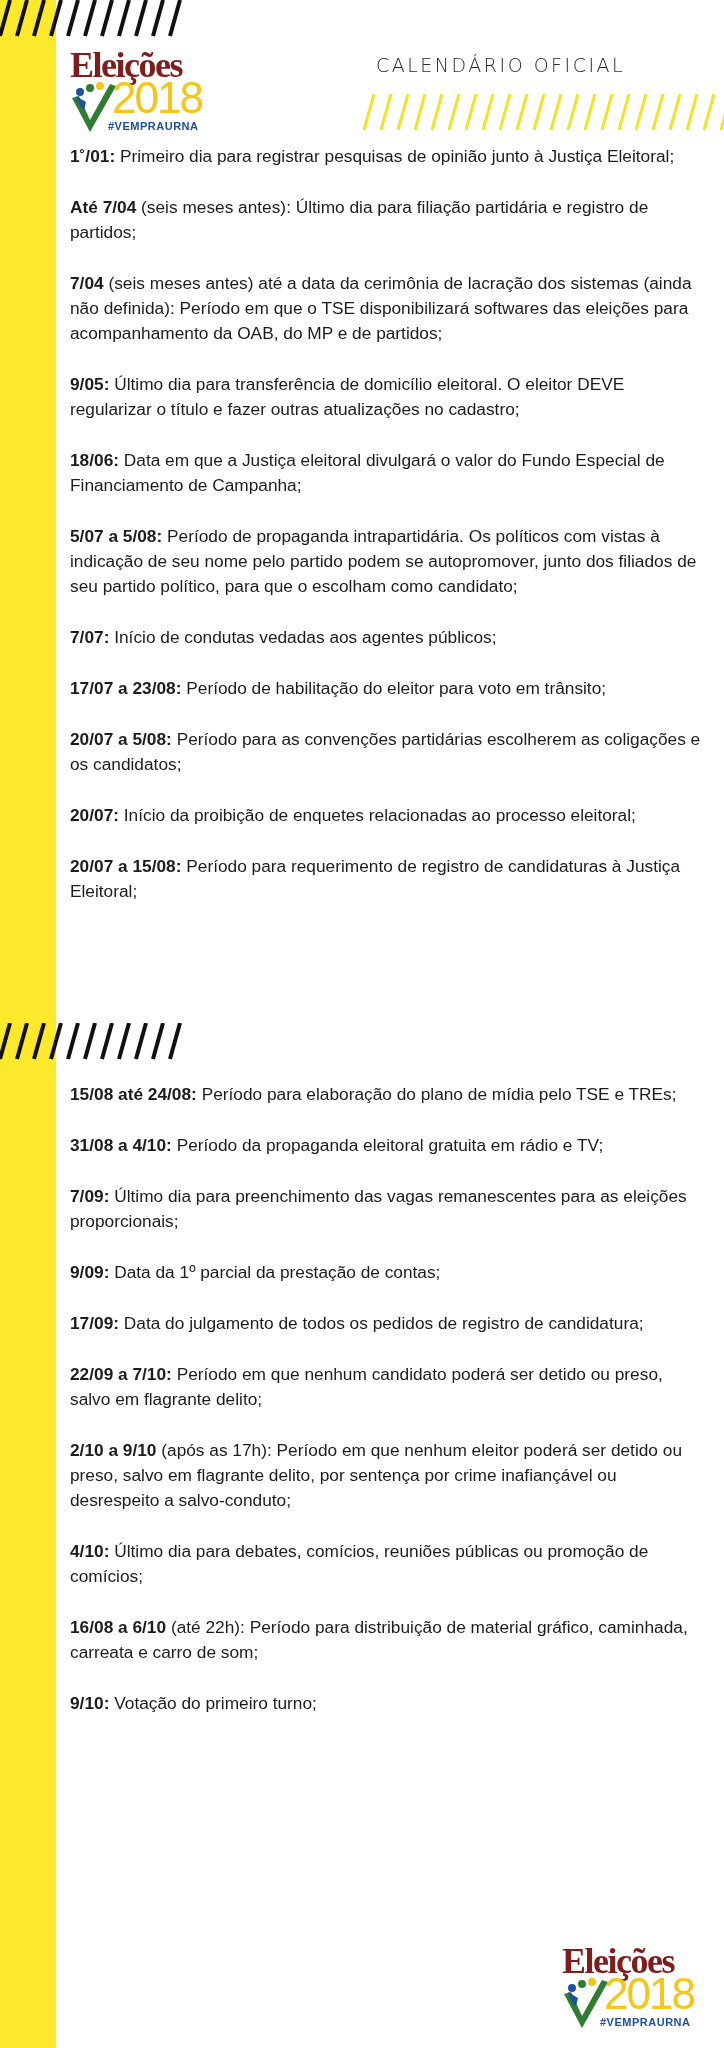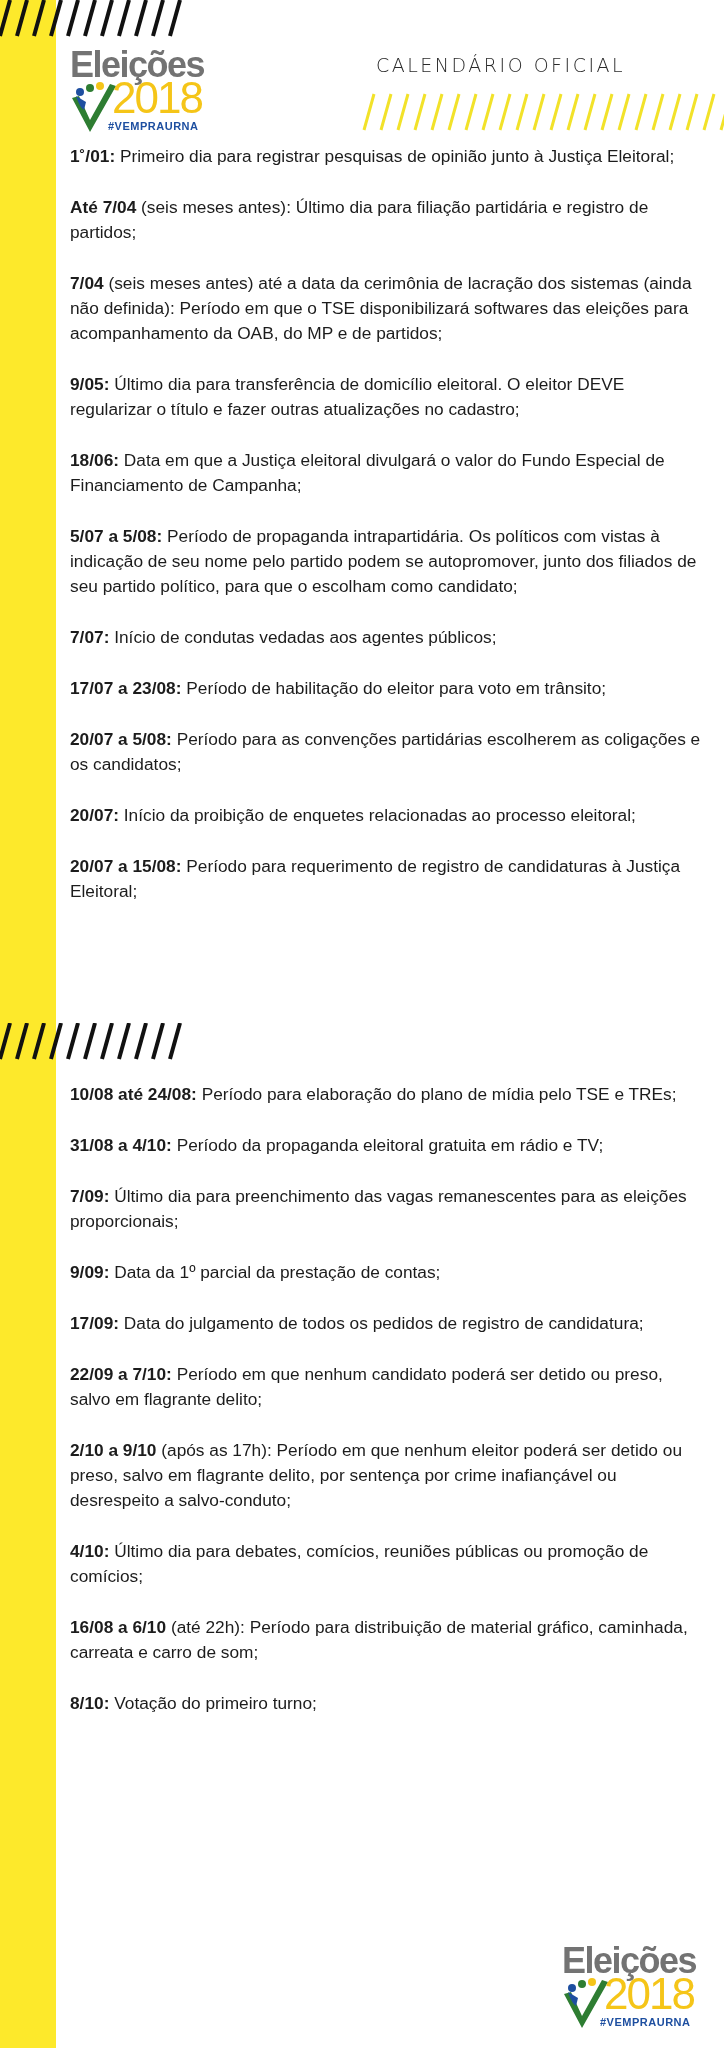--- a/index.html
+++ b/index.html
@@ -29,25 +29,25 @@
     }
     .stripes svg { display: block; }
     .logo {
       position: absolute;
       width: 150px;
       height: 92px;
     }
     .logo .word {
       position: absolute;
       left: 0; top: 0;
-      font-family: Liberation Sans, sans-serif;
+      font-family: Liberation Serif, serif;
       font-weight: bold;
       font-size: 36px;
       letter-spacing: -1.5px;
-      color: #737373;
+      color: #7f1d1d;
       line-height: 38px;
     }
     .logo .year {
       position: absolute;
       left: 42px; top: 30px;
       font-family: "Liberation Sans", sans-serif;
       font-weight: normal;
       font-size: 44px;
       letter-spacing: -2px;
       color: #f5c518;
@@ -191,30 +191,30 @@
       <line x1="112" y1="0" x2="102" y2="36"></line>
       <line x1="129" y1="0" x2="119" y2="36"></line>
       <line x1="146" y1="0" x2="136" y2="36"></line>
       <line x1="163" y1="0" x2="153" y2="36"></line>
       <line x1="180" y1="0" x2="170" y2="36"></line>
     </g>
   </svg>
 </div>
 
 <div class="events" style="top:1082px;">
-  <p class="event"><span class="date">10/08 até 24/08:</span><span class="qual"></span><span> Período para elaboração do plano de mídia pelo TSE e TREs;</span></p>
+  <p class="event"><span class="date">15/08 até 24/08:</span><span class="qual"></span><span> Período para elaboração do plano de mídia pelo TSE e TREs;</span></p>
   <p class="event"><span class="date">31/08 a 4/10:</span><span class="qual"></span><span> Período da propaganda eleitoral gratuita em rádio e TV;</span></p>
   <p class="event"><span class="date">7/09:</span><span class="qual"></span><span> Último dia para preenchimento das vagas remanescentes para as eleições proporcionais;</span></p>
   <p class="event"><span class="date">9/09:</span><span class="qual"></span><span> Data da 1º parcial da prestação de contas;</span></p>
   <p class="event"><span class="date">17/09:</span><span class="qual"></span><span> Data do julgamento de todos os pedidos de registro de candidatura;</span></p>
   <p class="event"><span class="date">22/09 a 7/10:</span><span class="qual"></span><span>  Período em que nenhum candidato poderá ser detido ou preso, salvo em flagrante delito;</span></p>
   <p class="event"><span class="date">2/10 a 9/10</span><span class="qual"> (após as 17h)</span><span>: Período em que nenhum eleitor poderá ser detido ou preso, salvo em flagrante delito, por sentença por crime inafiançável ou desrespeito a salvo-conduto;</span></p>
   <p class="event"><span class="date">4/10:</span><span class="qual"></span><span> Último dia para debates, comícios, reuniões públicas ou promoção de comícios;</span></p>
   <p class="event"><span class="date">16/08 a 6/10</span><span class="qual"> (até 22h)</span><span>: Período para distribuição de material gráfico, caminhada, carreata e carro de som;</span></p>
-  <p class="event"><span class="date">8/10:</span><span class="qual"></span><span> Votação do primeiro turno;</span></p>
+  <p class="event"><span class="date">9/10:</span><span class="qual"></span><span> Votação do primeiro turno;</span></p>
 </div>
 
 <div class="logo" style="left:562px; top:1942px;">
   <span class="word">Eleições</span>
   <svg class="check" width="48" height="56" viewBox="0 0 48 56">
     <path d="M2 18 L20 52 L46 6 L40 4 L20 40 L9 16 Z" fill="#2e7d32"></path>
     <circle cx="10" cy="12" r="4" fill="#1e4fa0"></circle>
     <circle cx="20" cy="8" r="4" fill="#2e7d32"></circle>
     <circle cx="30" cy="6" r="4" fill="#f5c518"></circle>
     <path d="M6 16 Q10 28 14 30 L16 22 Z" fill="#1e4fa0"></path>

